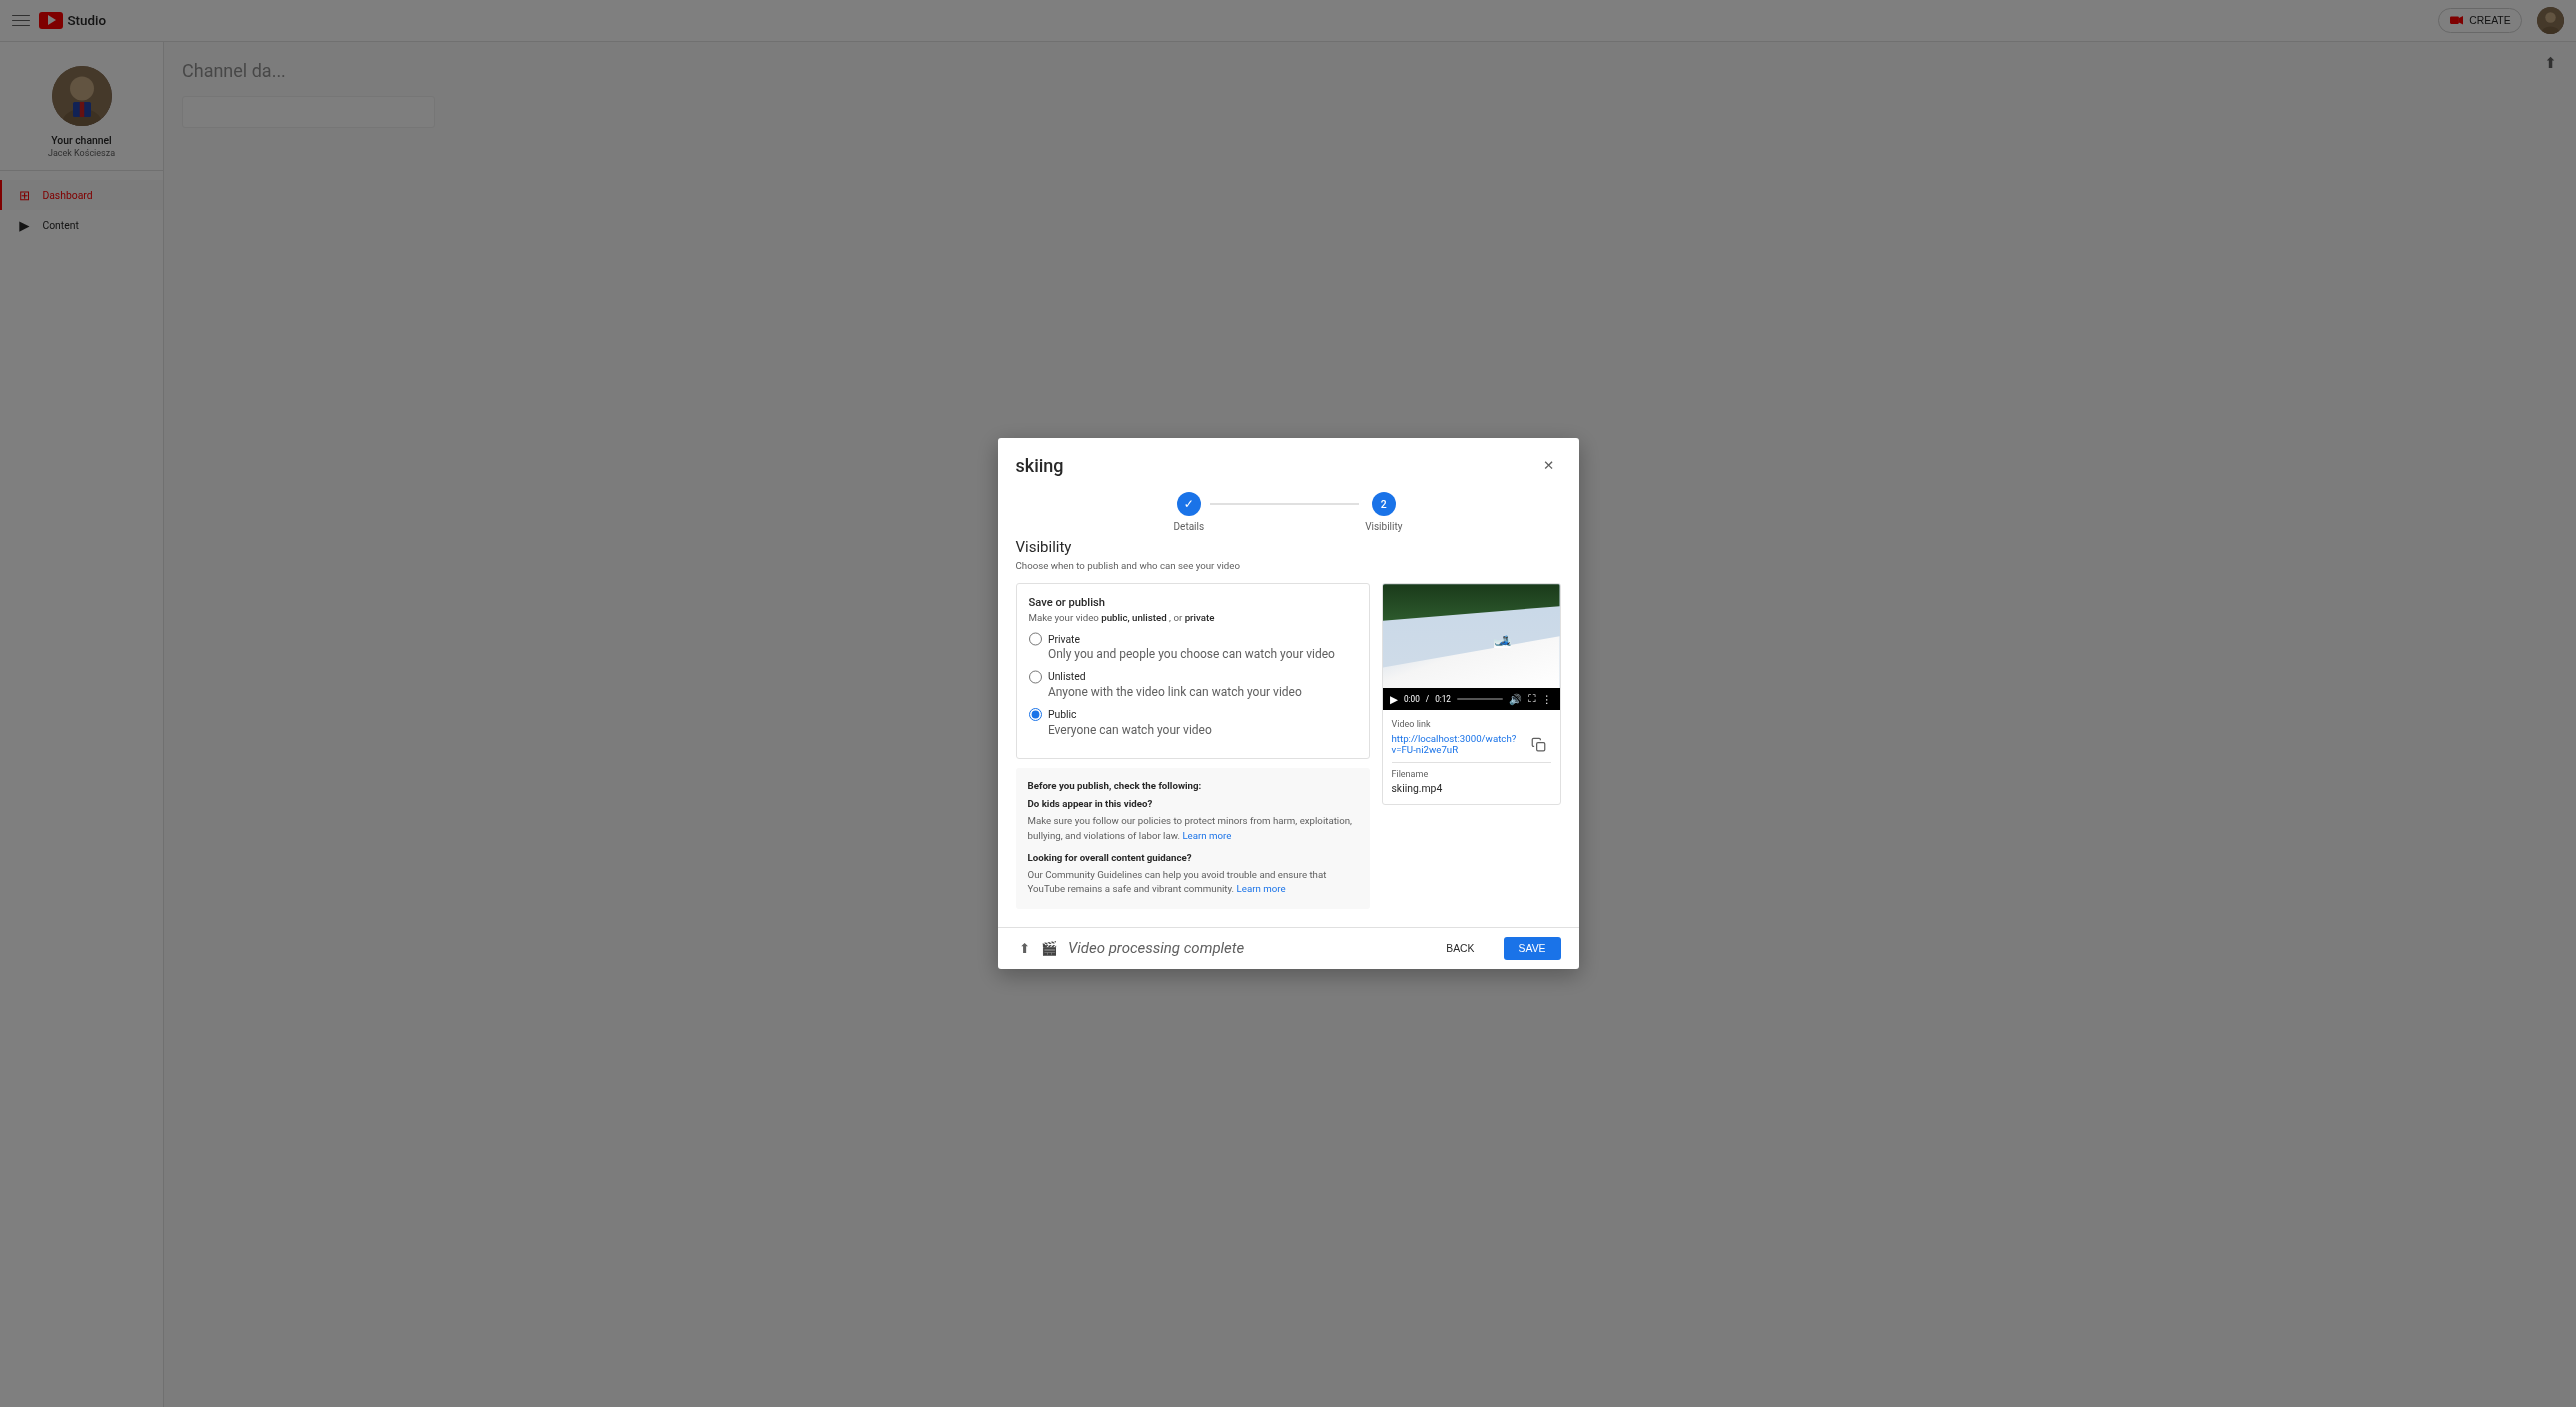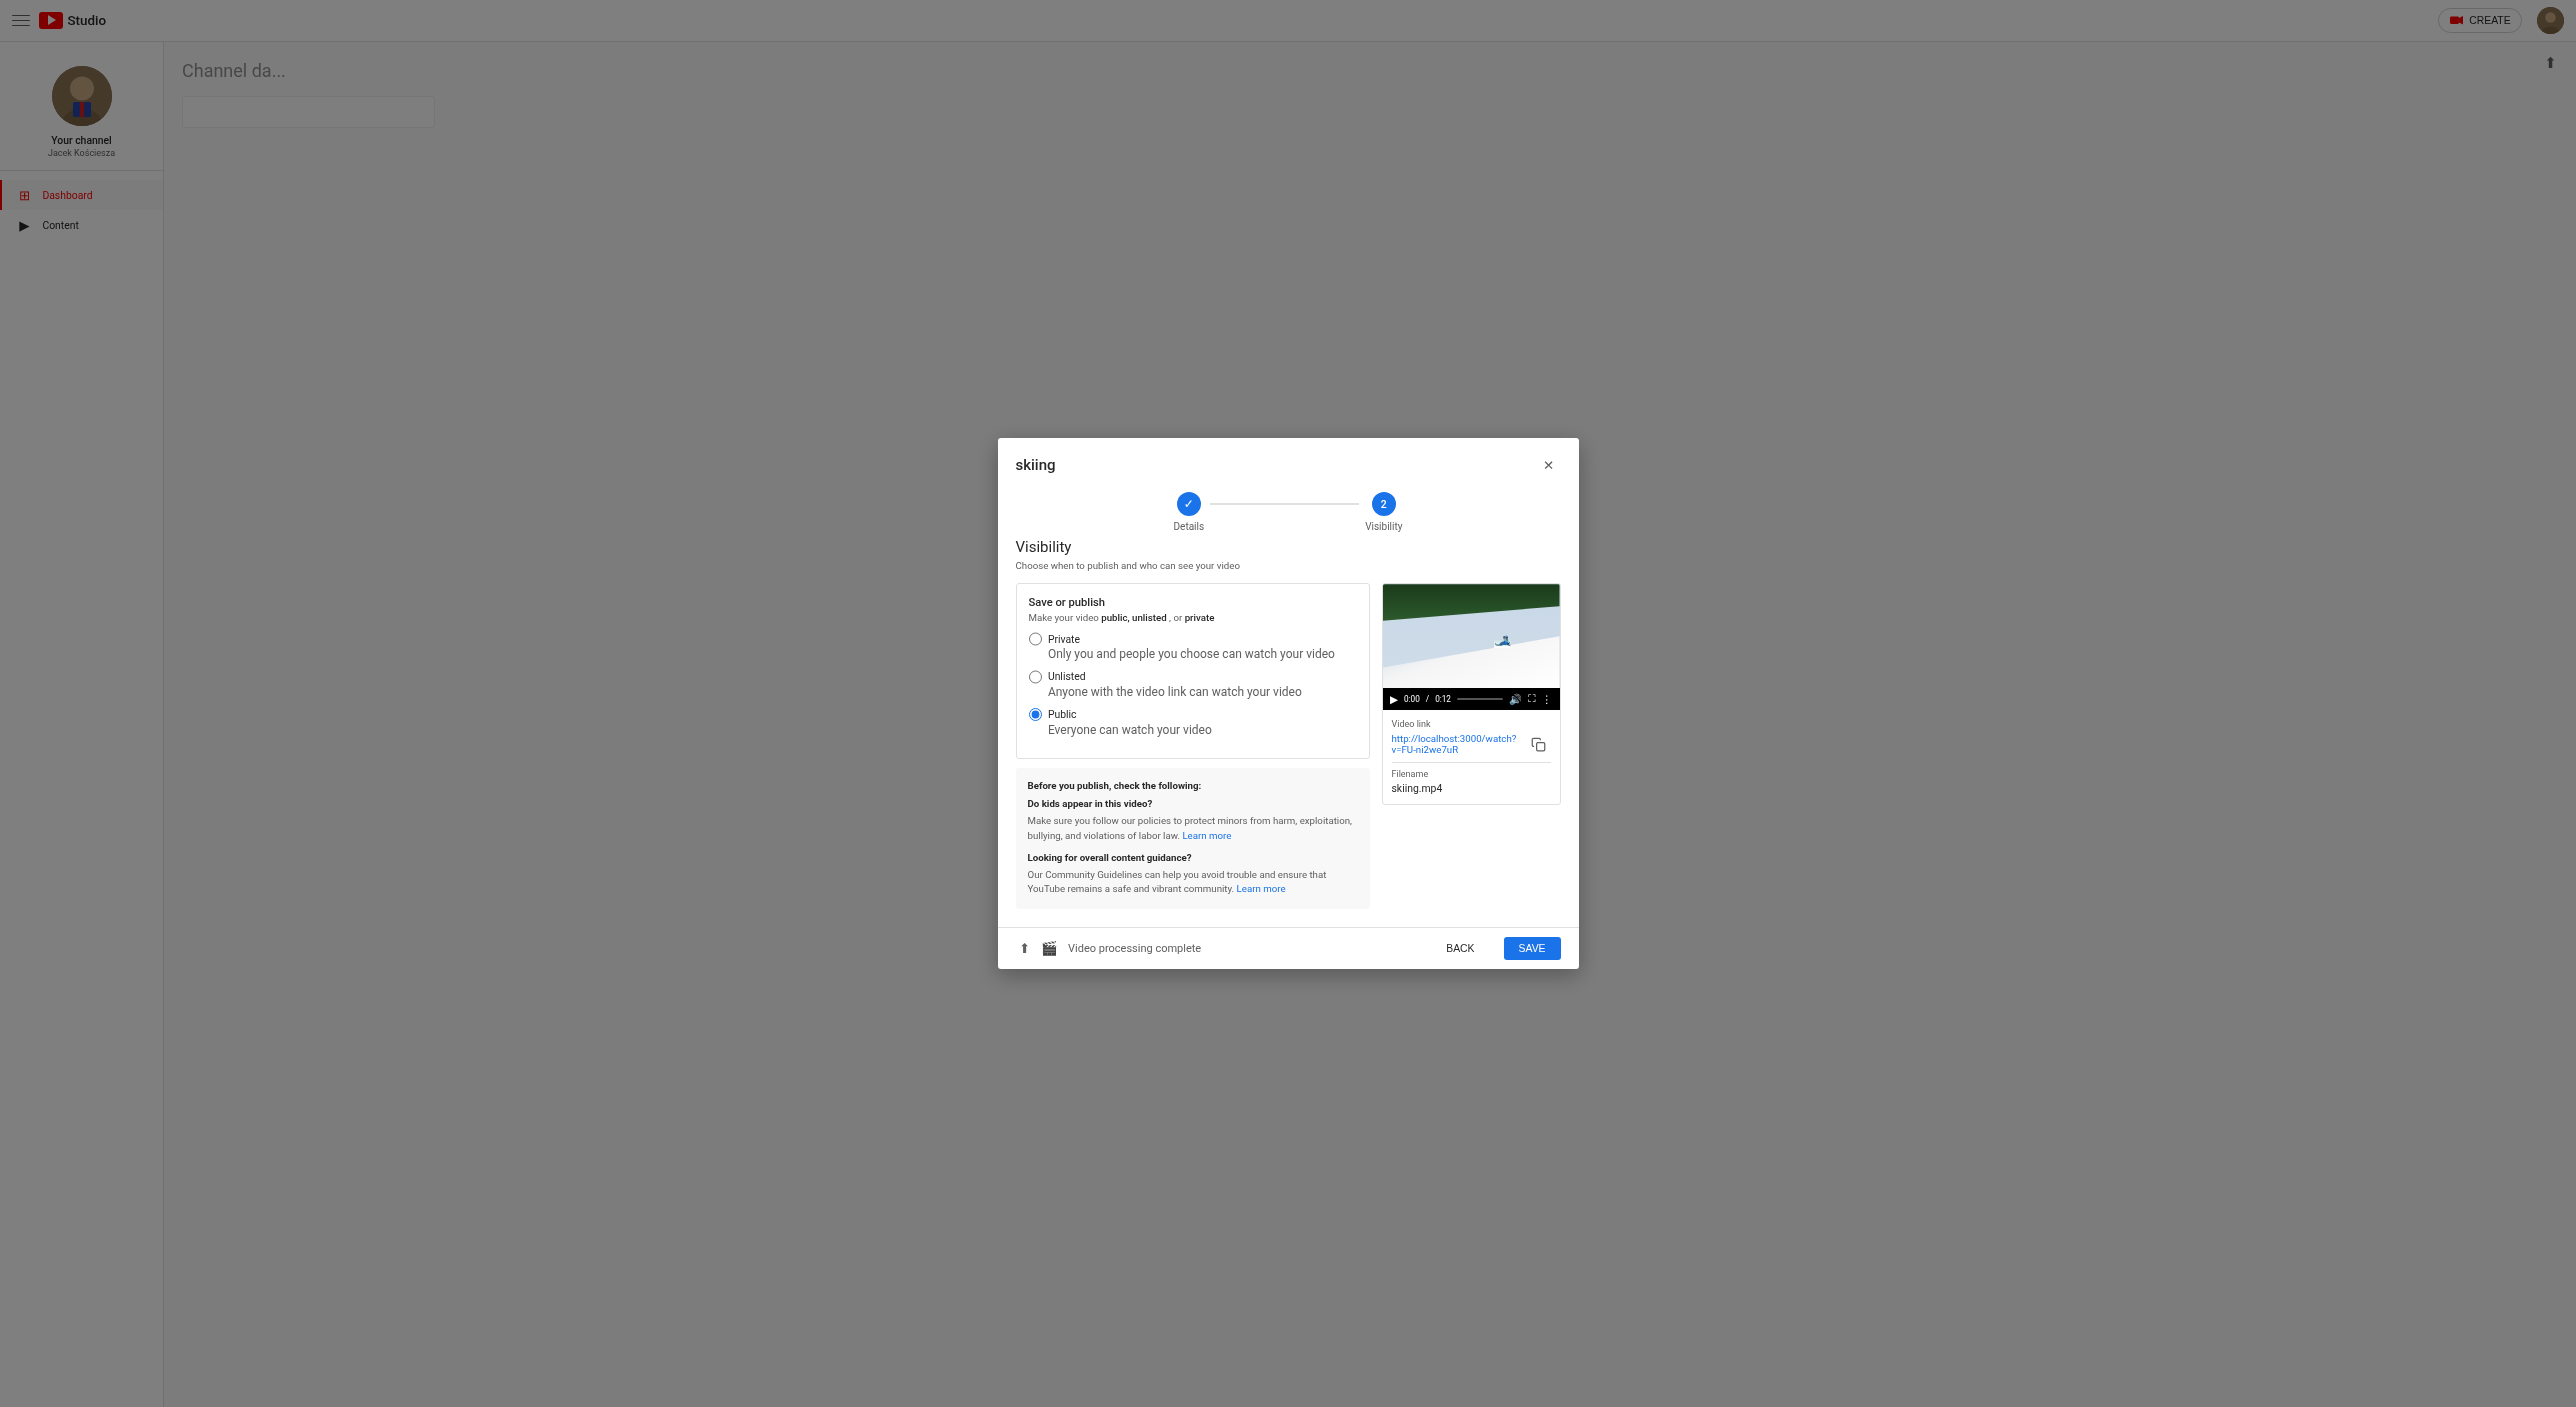--- a/index.html
+++ b/index.html
@@ -195,21 +195,21 @@
       position: relative;
       box-shadow: 0 6px 22.4px rgba(0,0,0,0.3);
     }
     .dialog-header {
       display: flex;
       align-items: center;
       justify-content: space-between;
       padding: 15px 18px 0;
     }
     .dialog-title {
-      font-size: 15px;
+      font-size: 18px;
       font-weight: 500;
       color: #282828;
     }
     .close-btn {
       width: 24px; height: 24px;
       border-radius: 50%;
       border: none;
       background: transparent;
       cursor: pointer;
       display: flex; align-items: center; justify-content: center;
@@ -508,22 +508,23 @@
       align-items: center;
       gap: 7.5px;
     }
     .footer-icon {
       width: 18px; height: 18px;
       display: flex; align-items: center; justify-content: center;
       color: #606060;
       font-size: 13.4px;
     }
     .footer-status {
-      font-size: 11px;
-      color: #606060;
+      font-size: 15px;
+      color: #606060;
+      font-style: italic;
     }
     .footer-actions {
       margin-left: auto;
       display: flex;
       gap: 14px;
     }
     .btn-back {
       padding: 6px 15px;
       border: none;
       background: transparent;

